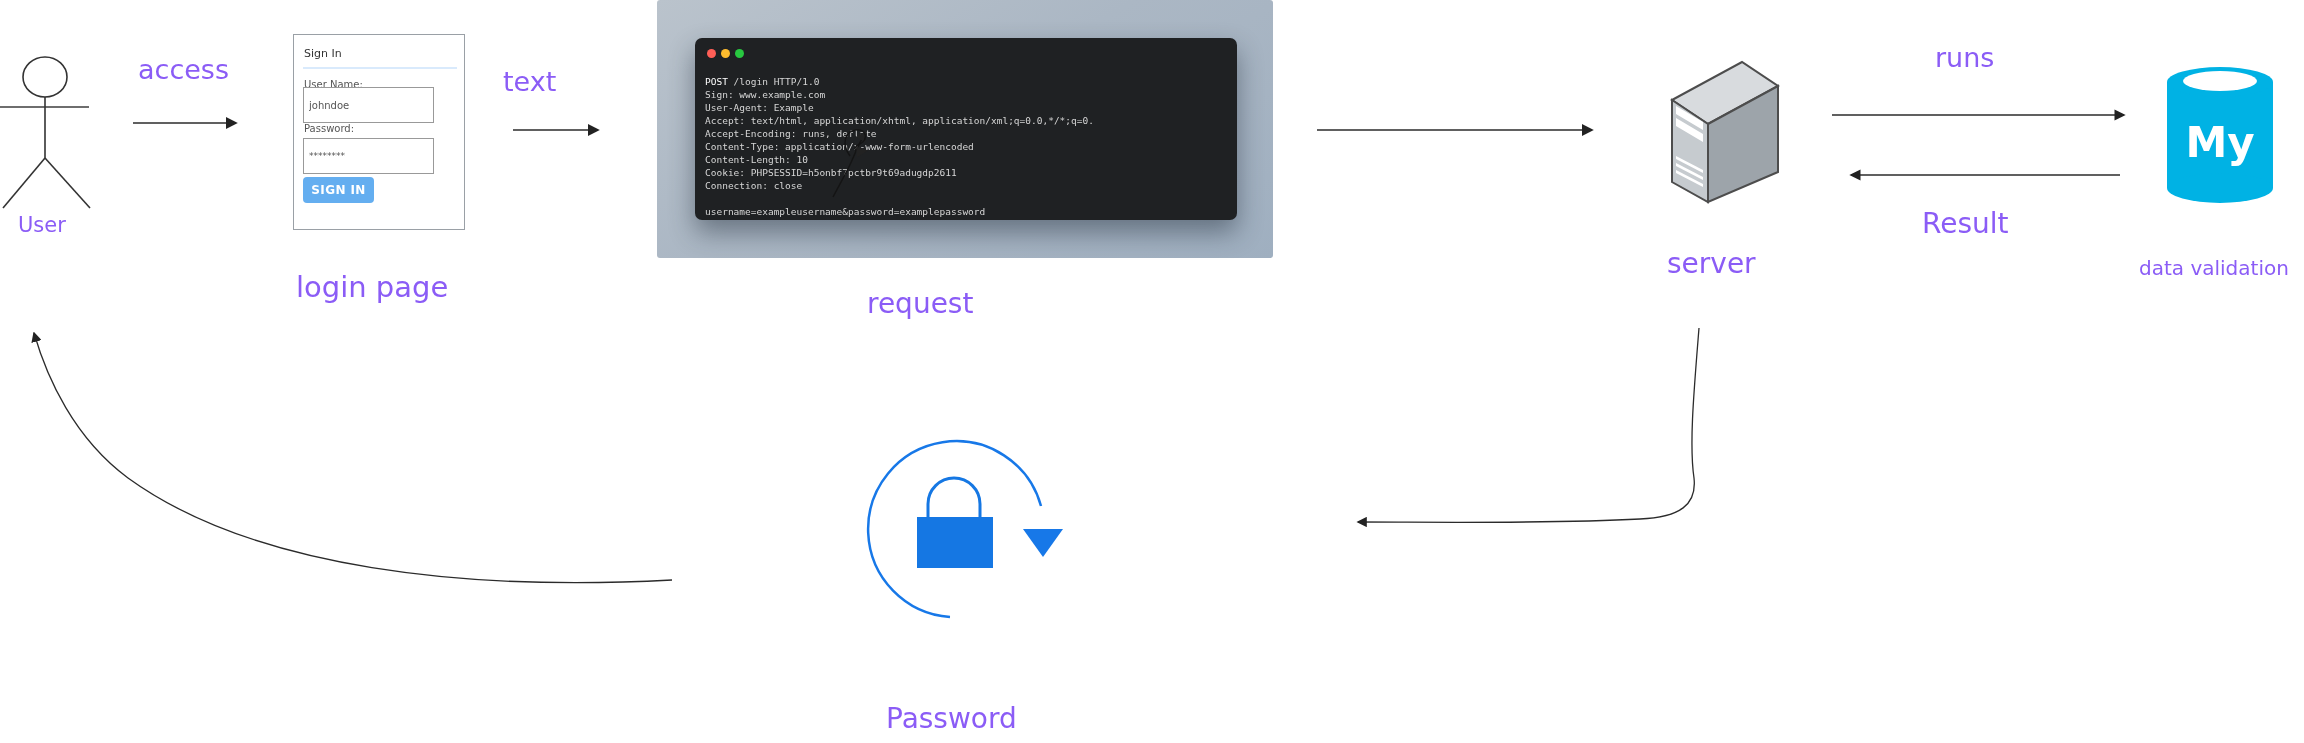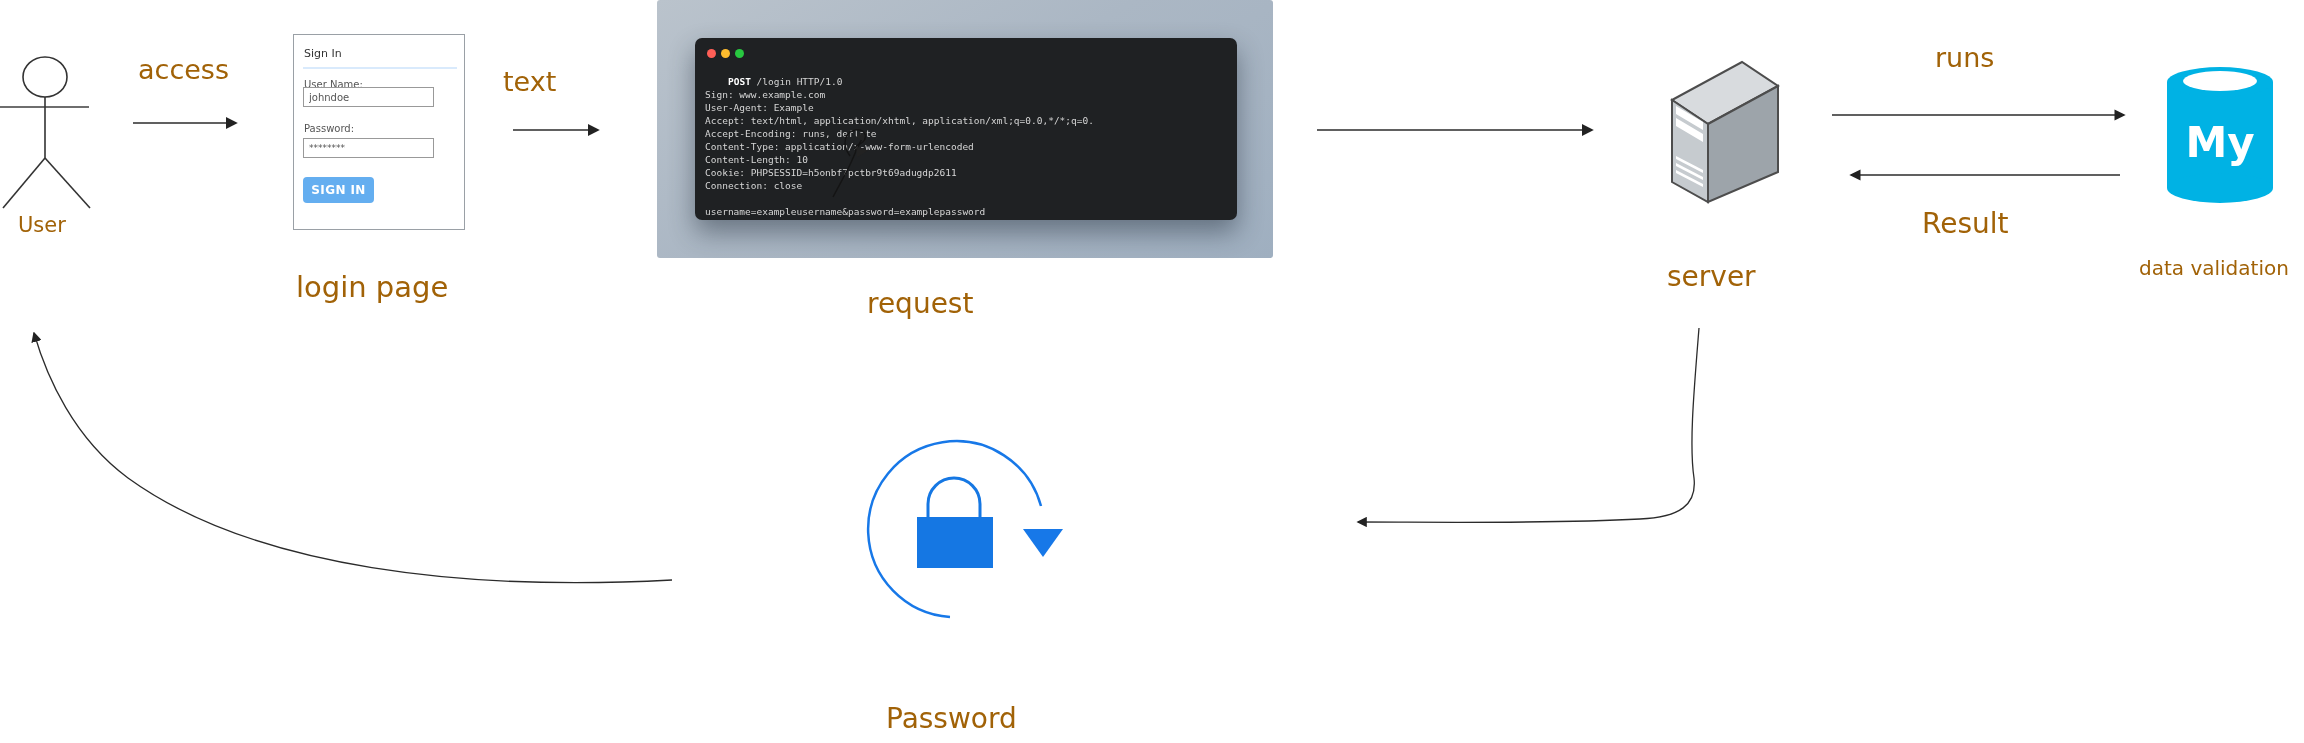--- a/index.html
+++ b/index.html
@@ -1,34 +1,34 @@
 <!DOCTYPE html>
 <html><head>
 <meta charset="utf-8">
 <style>
   html,body{margin:0;padding:0;background:#ffffff;}
   #stage{
     position:relative;width:2304px;height:743px;overflow:hidden;
     background:#ffffff;font-family:"DejaVu Sans",sans-serif;color:#1a1a1a;
   }
-  .lbl{position:absolute;white-space:nowrap;color:#a16207;}
+  .lbl{position:absolute;white-space:nowrap;color:#8b5cf6;}
   .lbl-big{font-size:28px;}
   .lbl-mid{font-size:27px;}
   .lbl-small{font-size:20px;}
 
   
   .login-card{
     position:absolute;left:293px;top:34px;width:172px;height:196px;
     background:#fff;border:1.5px solid #9aa0a6;box-sizing:border-box;
   }
   .login-title{position:absolute;left:10px;top:12px;font-size:11px;color:#333;}
   .login-divider{position:absolute;left:9px;top:32px;width:154px;height:0;border-bottom:2px solid #d9eafc;}
   .fld-label{position:absolute;left:10px;font-size:10px;color:#555;}
   .fld-input{
-    position:absolute;left:9px;width:131px;height:20px;box-sizing:border-box;
+    position:absolute;left:9px;width:131px;height:36px;box-sizing:border-box;
     border:1px solid #999;background:#fff;font-family:"DejaVu Sans",sans-serif;
     font-size:10px;color:#555;padding:2px 5px;border-radius:0;
   }
   .signin-btn{
     position:absolute;left:9px;top:142px;width:71px;height:26px;border:none;
     background:#64aef0;color:#fff;font-family:"DejaVu Sans",sans-serif;
     font-weight:bold;font-size:12px;letter-spacing:.4px;border-radius:4px;cursor:pointer;
   }
 
   
@@ -45,21 +45,21 @@
   .lights{position:absolute;left:12px;top:11px;display:flex;gap:5px;}
   .dot{width:9px;height:9px;border-radius:50%;}
   .dot-red{background:#ff5f57;}
   .dot-yellow{background:#febc2e;}
   .dot-green{background:#28c840;}
   .term-body{
     position:absolute;left:10px;top:37px;right:8px;
     font-family:"DejaVu Sans Mono",monospace;font-size:9.5px;line-height:13px;color:#d6d6d6;
   }
   .term-line{min-height:13px;white-space:pre;}
-  .term-line b{color:#ffffff;font-weight:bold;margin-left:23px;}
+  .term-line b{color:#ffffff;font-weight:normal;}
 
   
   .abs-svg{position:absolute;left:0;top:0;pointer-events:none;}
 </style>
 </head>
 <body>
 
 <div id="stage">
 
   <svg class="abs-svg" style="left:0;top:40px" width="110" height="180" viewBox="0 0 110 180">
@@ -113,21 +113,21 @@
   <svg class="abs-svg" style="left:1660px;top:55px" width="130" height="155" viewBox="1660 55 130 155">
     <polygon points="1672,100 1742,62 1778,86 1708,124" fill="#d8dbde" stroke="#4d4d4d" stroke-width="2"></polygon>
     <polygon points="1708,124 1778,86 1778,172 1708,202" fill="#9da4aa" stroke="#4d4d4d" stroke-width="2"></polygon>
     <polygon points="1672,100 1708,124 1708,202 1672,182" fill="#c6cbcf" stroke="#4d4d4d" stroke-width="2"></polygon>
     <polygon points="1676,106 1703,122 1703,130 1676,114" fill="#ffffff"></polygon>
     <polygon points="1676,118 1703,134 1703,142 1676,126" fill="#ffffff"></polygon>
     <polygon points="1676,156 1703,170 1703,173 1676,159" fill="#ffffff"></polygon>
     <polygon points="1676,163 1703,177 1703,180 1676,166" fill="#ffffff"></polygon>
     <polygon points="1676,170 1703,184 1703,187 1676,173" fill="#ffffff"></polygon>
   </svg>
-  <div class="lbl lbl-big" style="left:1667px;top:260px">server</div>
+  <div class="lbl lbl-big" style="left:1667px;top:247px">server</div>
 
   <div class="lbl lbl-mid" style="left:1935px;top:42px">runs</div>
   <div class="lbl lbl-big" style="left:1922px;top:207px">Result</div>
 
   <svg class="abs-svg" style="left:2155px;top:60px" width="130" height="150" viewBox="2155 60 130 150">
     <rect x="2167" y="82" width="106" height="106" fill="#00b2e4"></rect>
     <ellipse cx="2220" cy="188" rx="53" ry="15" fill="#00b2e4"></ellipse>
     <ellipse cx="2220" cy="82" rx="53" ry="15" fill="#00b2e4"></ellipse>
     <ellipse cx="2220" cy="81" rx="37" ry="10" fill="#ffffff"></ellipse>
     <text x="2220" y="157" text-anchor="middle" font-family="DejaVu Sans, sans-serif" font-size="42" font-weight="bold" fill="#ffffff">My</text>

